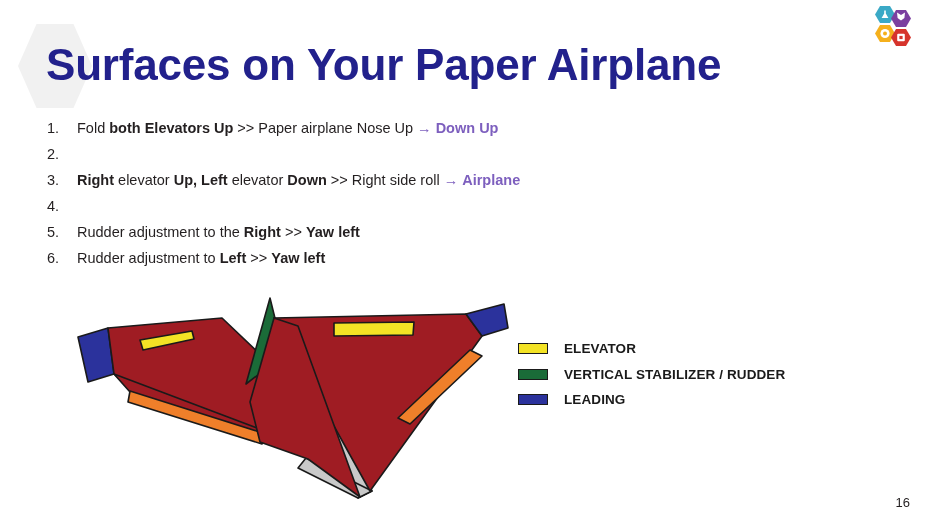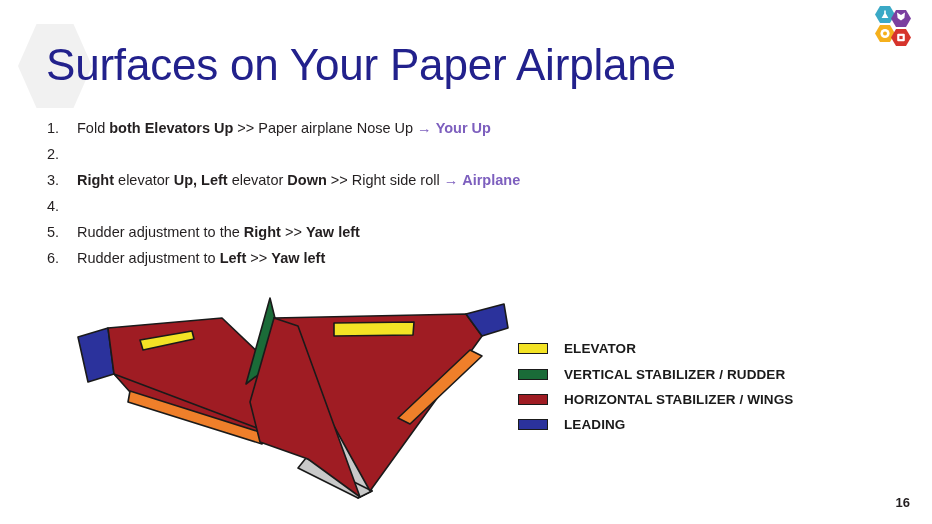--- a/index.html
+++ b/index.html
@@ -25,21 +25,21 @@
     background: #f1f1f1;
     clip-path: polygon(25% 0%, 75% 0%, 100% 50%, 75% 100%, 25% 100%, 0% 50%);
   }
 
   
   .page-title {
     position: absolute;
     left: 46px;
     top: 36px;
     font-size: 44px;
-    font-weight: 400;
+    font-weight: 700;
     color: #22218c;
     letter-spacing: -0.2px;
     line-height: 58px;
     white-space: nowrap;
   }
 
   
   .logo {
     position: absolute;
     right: 12px;
@@ -113,21 +113,21 @@
     letter-spacing: 0.1px;
     white-space: nowrap;
   }
 
   
   .page-number {
     position: absolute;
     right: 22px;
     bottom: 14px;
     font-size: 13px;
-    font-weight: 700;
+    font-weight: 400;
     color: #231f20;
   }
 </style>
 </head>
 <body>
 
 <div class="hex-deco"></div>
 
 <div class="page-title">Surfaces on Your Paper Airplane</div>
 
@@ -154,21 +154,21 @@
       <polygon points="30,25 40,25 45,33.5 40,42 30,42 25,33.5" fill="#d6342c"></polygon>
       <rect x="31.2" y="29.7" width="7.6" height="7.6" rx="1" fill="#ffffff"></rect>
       <rect x="33.4" y="31.9" width="3.2" height="3.2" fill="#d6342c"></rect>
     </g>
   </svg>
 </div>
 
 <div class="bullets">
     <div class="bullet-row">
       <span class="bullet-num">1.</span>
-      <span class="bullet-text"><span>Fold </span><b>both Elevators Up</b><span> &gt;&gt; Paper airplane Nose Up </span><span class="arrow">→ </span><span class="accent">Your Up</span></span>
+      <span class="bullet-text"><span>Fold </span><b>both Elevators Up</b><span> &gt;&gt; Paper airplane Nose Up </span><span class="arrow">→ </span><span class="accent">Down Up</span></span>
     </div>
     <div class="bullet-row">
       <span class="bullet-num">2.</span>
     </div>
     <div class="bullet-row">
       <span class="bullet-num">3.</span>
       <span class="bullet-text"><b>Right</b><span> elevator </span><b>Up, Left</b><span> elevator </span><b>Down</b><span> &gt;&gt; Right side roll </span><span class="arrow">→ </span><span class="accent">Airplane</span></span>
     </div>
     <div class="bullet-row">
       <span class="bullet-num">4.</span>
@@ -220,22 +220,18 @@
 <div class="legend">
     <div class="legend-row">
       <span class="legend-swatch" style="background: rgb(243, 227, 37);"></span>
       <span class="legend-label">ELEVATOR</span>
     </div>
     <div class="legend-row">
       <span class="legend-swatch" style="background: rgb(26, 107, 56);"></span>
       <span class="legend-label">VERTICAL STABILIZER / RUDDER</span>
     </div>
     <div class="legend-row">
-      <span class="legend-swatch" style="background: rgb(159, 28, 35);"></span>
-      <span class="legend-label">HORIZONTAL STABILIZER / WINGS</span>
-    </div>
-    <div class="legend-row">
       <span class="legend-swatch" style="background: rgb(43, 50, 156);"></span>
       <span class="legend-label">LEADING</span>
     </div>
   </div>
 
 <div class="page-number">16</div>
 
 </body></html>

